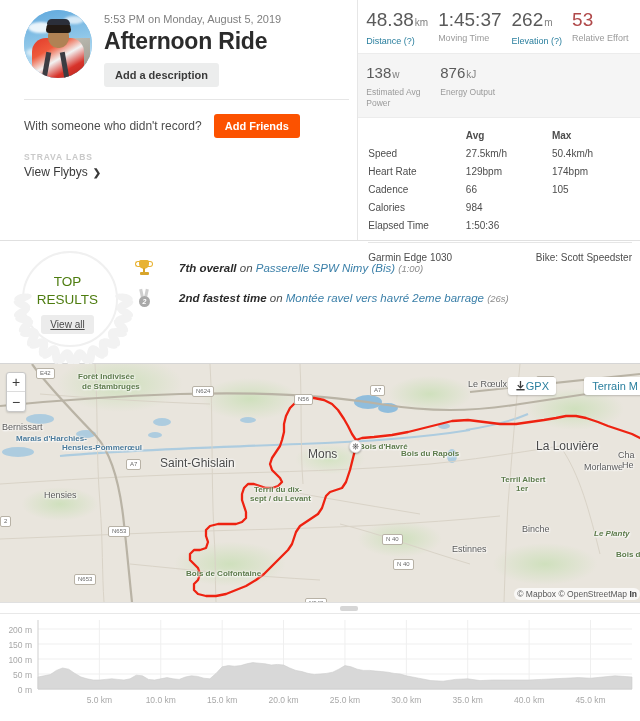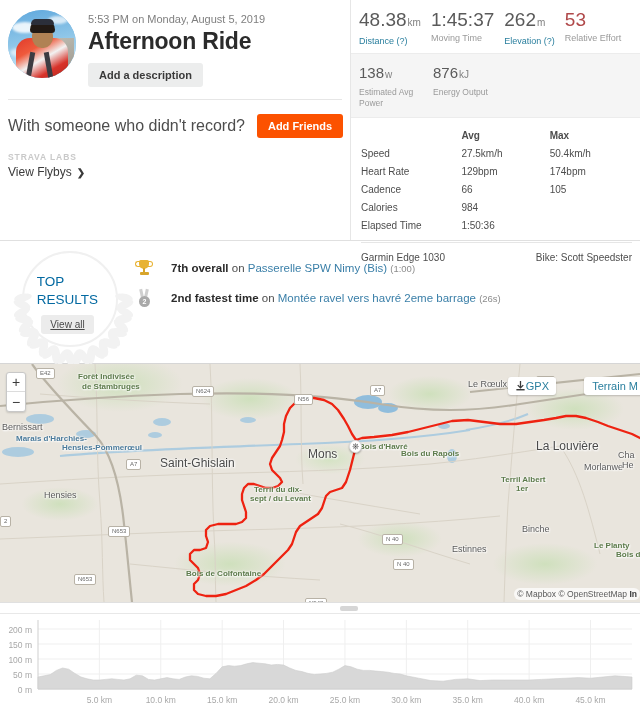--- a/index.html
+++ b/index.html
@@ -7,21 +7,21 @@
     width: 640px; height: 721px;
     background: #ffffff;
     font-family: "Liberation Sans", sans-serif;
     color: #4d4d4d;
     overflow: hidden;
   }
 
   
   .top-section { display: flex; width: 640px; height: 240px; }
 
-  .left-pane { width: 350px; height: 240px; position: relative; background:#fff; }
+  .left-pane { width: 350px; height: 240px; position: relative; background:#fff;margin-left:16px; }
 
   .header-row { display: flex; padding: 8px 0 0 8px; }
 
   .avatar {
     width: 68px; height: 68px; border-radius: 50%;
     overflow: hidden; flex: 0 0 68px; margin-top: 2px;
     background: #7ab6e0;
     position: relative;
   }
   .avatar .sky { position:absolute; inset:0;
@@ -62,21 +62,21 @@
     font-size: 11px; font-weight: bold;
     padding: 6px 11px; border-radius: 3px; border: none;
     cursor: pointer; font-family: inherit;
   }
 
   .divider-h { height: 1px; background: #e6e6e6; margin: 12px 8px 0 8px; }
 
   .friends-row {
     display: flex; align-items: center; padding: 14px 0 0 8px; gap: 12px;
   }
-  .friends-text { font-size: 16px; color: #4d4d4d; }
+  .friends-text { font-size: 12px; color: #4d4d4d; }
   .add-friends-btn {
     background: #fc5200; color: #fff; font-size: 11px; font-weight: bold;
     padding: 6px 11px; border: none; border-radius: 3px; cursor: pointer;
     font-family: inherit;
   }
 
   .labs { padding: 14px 0 0 8px; }
   .labs-kicker { font-size: 8.5px; color: #c9c9c9; letter-spacing: .9px; font-weight: bold; }
   .flybys-link {
     display:inline-flex; align-items:center; gap:5px;
@@ -127,28 +127,28 @@
     display:flex; flex-direction:column; align-items:center; justify-content:center;
   }
   .laurel-ring {
     position:absolute; left: 22px; top: 10px; width: 96px; height: 96px;
     border-radius:50%; border: 2px solid #f0f0f0;
   }
   .laurel-leaf {
     position:absolute; width: 7px; height: 15px; border-radius: 50% 50% 50% 50%;
     background:#f2f2f2;
   }
-  .tr-title { font-size: 13.5px; color: #0369a1; line-height: 18px; text-align:left; z-index:2;}
+  .tr-title { font-size: 13.5px; color: #4d7c0f; line-height: 18px; text-align:center; z-index:2;}
   .view-all {
     margin-top: 6px; background:#ececec; color:#4a4a4a;
     font-size: 10px; padding: 4px 9px; border-radius:3px; border:none;
     text-decoration: underline; cursor:pointer; z-index:2; font-family:inherit;
   }
   .results-list { padding-top: 18px; }
-  .result-item { display:flex; align-items:flex-start; gap: 18px; margin-bottom: 12px; }
+  .result-item { display:flex; align-items:flex-start; gap: 26px; margin-bottom: 12px; font-style: italic; }
   .result-text { font-size: 11.5px; color:#4d4d4d; line-height: 16px; padding-top:1px;}
   .result-text b { color: #2b2b2b; }
   .result-text a { color: #3a7fa8; text-decoration:none; cursor:pointer; }
   .result-text .paren { color:#8c8c8c; font-size: 9.5px; }
   .icon-trophy { width: 18px; height: 18px; position: relative; flex:0 0 18px; }
   .icon-trophy .cup {
     position:absolute; left:4px; top:1px; width:10px; height:9px;
     background:#e8b333; border-radius: 2px 2px 6px 6px;
   }
   .icon-trophy .hL { position:absolute; left:0px; top:2px; width:5px;height:6px;
@@ -525,21 +525,21 @@
   <div class="place" style="left:452px; top:180px;">Estinnes</div>
   <div class="place" style="left:584px; top:98px;">Morlanwe</div>
   <div class="place" style="left:618px; top:86px;">Cha</div>
   <div class="place" style="left:622px; top:96px;">He</div>
   <div class="place green" style="left:78px; top:8px;">Forêt Indivisée</div>
   <div class="place green" style="left:82px; top:18px;">de Stambruges</div>
   <div class="place green" style="left:401px; top:85px;">Bois du Rapois</div>
   <div class="place green" style="left:186px; top:205px;">Bois de Colfontaine</div>
   <div class="place green" style="left:359px; top:78px;">Bois d'Havré</div>
   <div class="place green" style="left:616px; top:186px;">Bois du Ba</div>
-  <div class="place green" style="left:594px; top:177px;">Le Planty</div>
+  <div class="place green" style="left:594px; top:165px;font-style:italic;">Le Planty</div>
   <div class="place green" style="left:501px; top:111px;">Terril Albert</div>
   <div class="place green" style="left:516px; top:120px;">1er</div>
   <div class="place blue" style="left:16px; top:70px;">Marais d'Harchies-</div>
   <div class="place blue" style="left:14px; top:79px;padding-left:48px;">Hensies-Pommerœul</div>
   <div class="place green" style="left:254px; top:121px;">Terril du dix-</div>
   <div class="place green" style="left:250px; top:130px;">sept / du Levant</div>
 
   <div class="shield" style="left:36px; top:4px;">E42</div>
   <div class="shield" style="left:192px; top:22px;">N624</div>
   <div class="shield" style="left:294px; top:30px;">N56</div>

